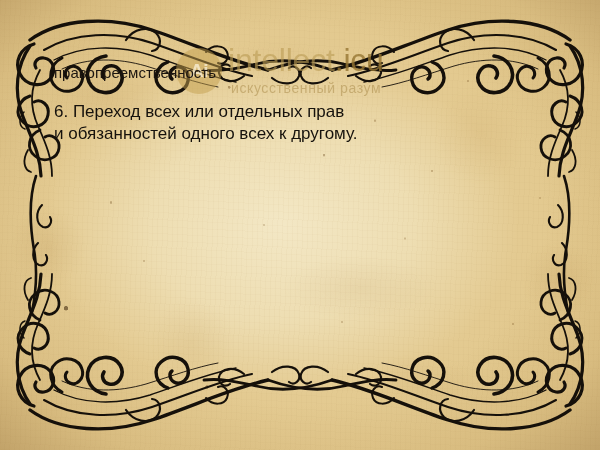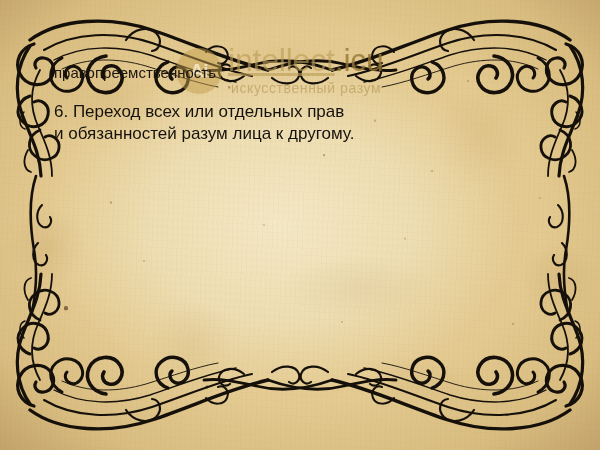--- a/index.html
+++ b/index.html
@@ -128,21 +128,21 @@
     font-weight: bold;
     color: rgba(247,238,210,0.80);
     letter-spacing: -0.5px;
   }
   .wm-words { margin-left: 6px; line-height: 1; }
   .wm-main {
     font-size: 32px;
     letter-spacing: -0.2px;
     white-space: nowrap;
   }
-  .wm-main-a { color: rgba(188,156,86,0.62); text-decoration: underline; }
+  .wm-main-a { color: rgba(188,156,86,0.62); }
   .wm-main-b { color: rgba(150,118,50,0.80); font-weight: normal; }
   .wm-sub {
     margin-top: 5px;
     margin-left: 3px;
     font-size: 14px;
     color: rgba(176,146,84,0.60);
     letter-spacing: 0.6px;
     white-space: nowrap;
   }
 
@@ -248,17 +248,17 @@
     <div class="wm-words">
       <div class="wm-main"><span class="wm-main-a">intellect</span><span class="wm-main-b">.icu</span></div>
       <div class="wm-sub">искусственный  разум</div>
     </div>
   </div>
 
   <div class="content">
     <p class="term">правопреемственность</p>
     <p class="definition">
       <span class="def-line">6. Переход всех или отдельных прав</span>
-      <span class="def-line">и обязанностей разум лица к другому.</span>
+      <span class="def-line">и обязанностей одного всех к другому.</span>
     </p>
   </div>
 
 </div>
 
 </body></html>

